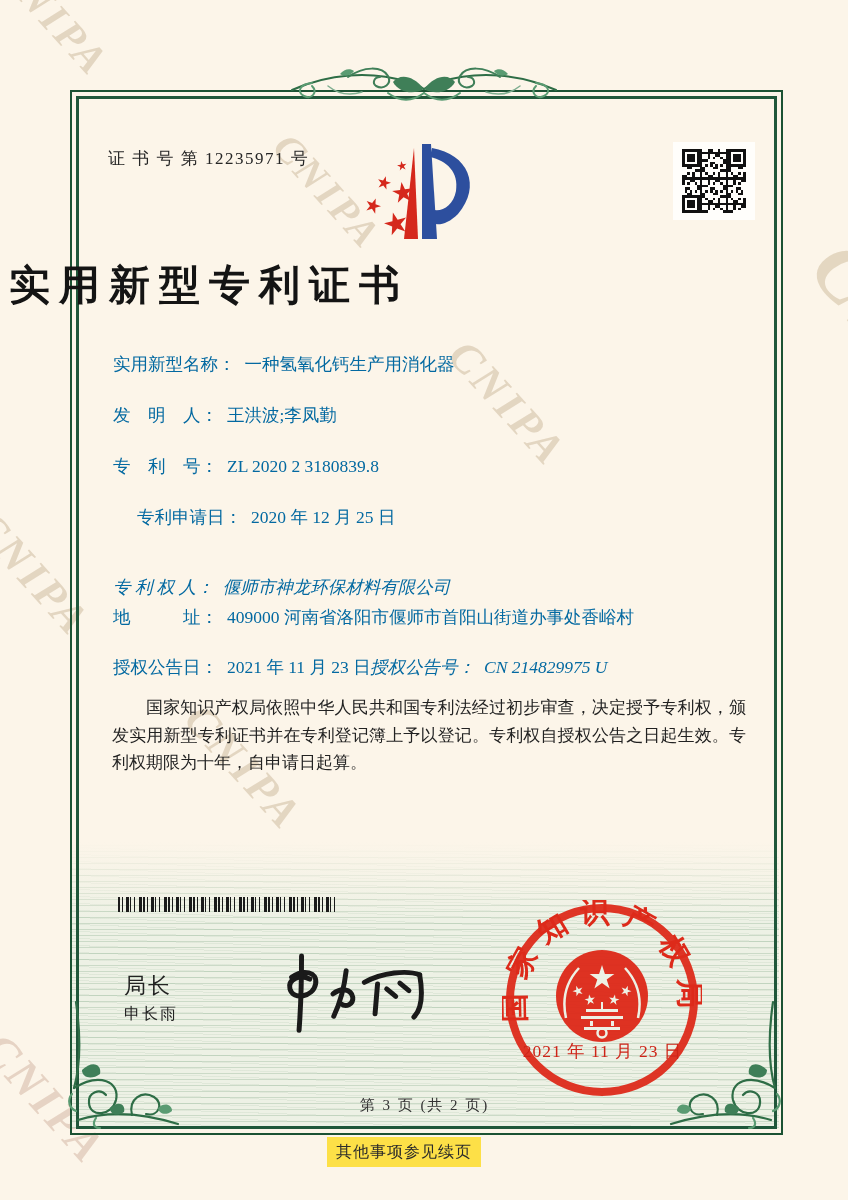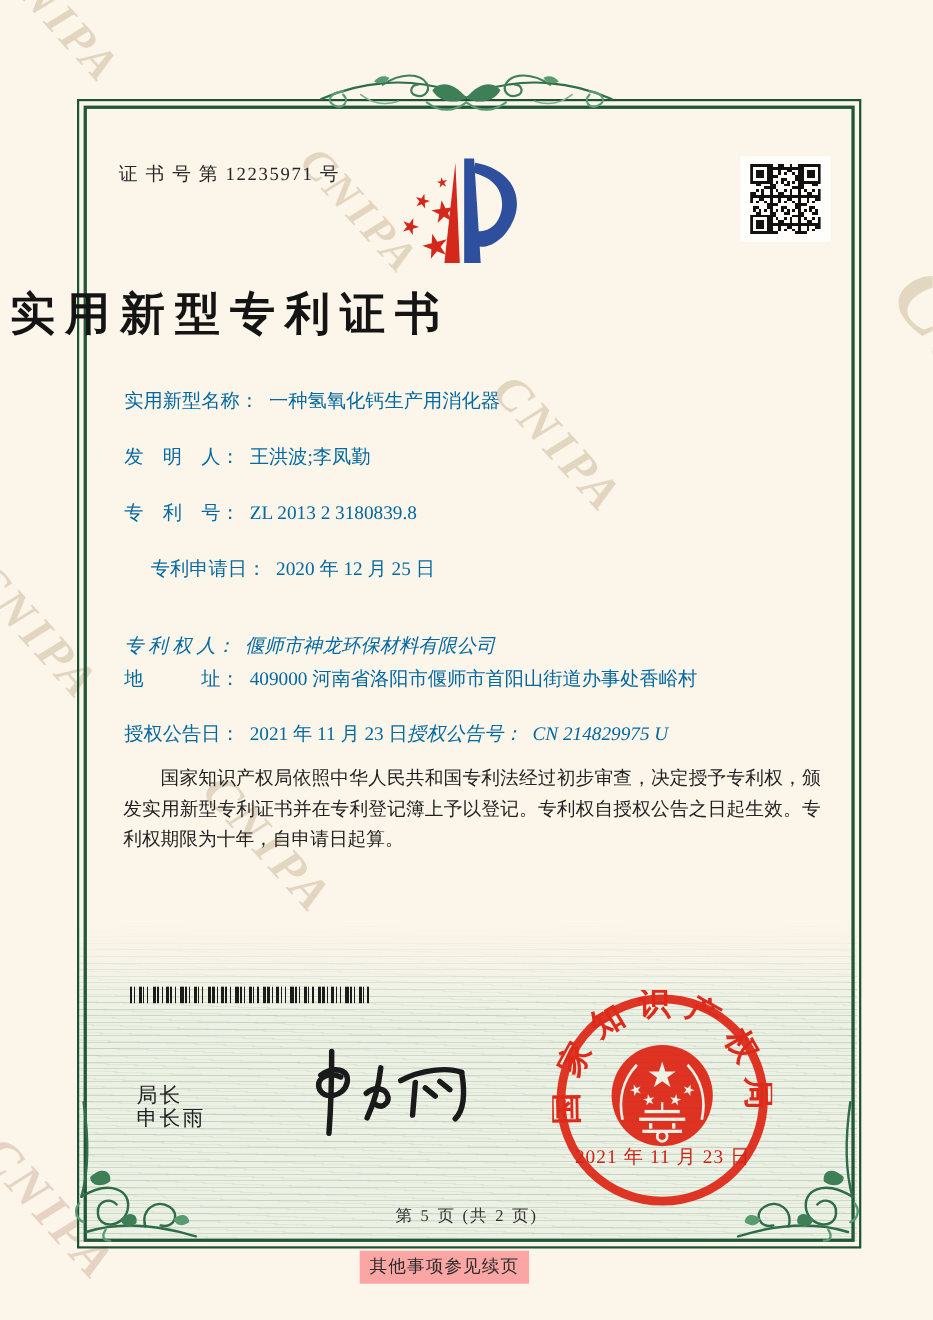--- a/index.html
+++ b/index.html
@@ -67,32 +67,32 @@
     text-align:justify;color:#222;}
   .body-text p{margin:0;text-indent:2em;}
   .barcode{left:118px;top:897px;width:221px;height:15px;z-index:4;
     background-image:repeating-linear-gradient(90deg,
       #1b1b1b 0px,#1b1b1b 2px,rgba(0,0,0,0) 2px,rgba(0,0,0,0) 4px,
       #1b1b1b 4px,#1b1b1b 5px,rgba(0,0,0,0) 5px,rgba(0,0,0,0) 8px,
       #1b1b1b 8px,#1b1b1b 11px,rgba(0,0,0,0) 11px,rgba(0,0,0,0) 12px,
       #1b1b1b 12px,#1b1b1b 13px,rgba(0,0,0,0) 13px,rgba(0,0,0,0) 16px,
       #1b1b1b 16px,#1b1b1b 17px,rgba(0,0,0,0) 17px,rgba(0,0,0,0) 21px,
       #1b1b1b 21px,#1b1b1b 24px,rgba(0,0,0,0) 24px,rgba(0,0,0,0) 25px);}
-  .sig-title{left:124px;top:971px;font-size:19px;letter-spacing:2px;
-    font-family:"Liberation Sans","DejaVu Sans",sans-serif;color:#232323;margin-top:12px;}
-  .sig-name{left:124px;top:1004px;font-size:19px;letter-spacing:2px;
+  .sig-title{left:124px;top:971px;font-size:22px;letter-spacing:2px;
+    font-family:"Liberation Sans","DejaVu Sans",sans-serif;color:#232323;}
+  .sig-name{left:124px;top:1004px;font-size:16px;letter-spacing:2px;
     font-family:Liberation Mono, monospace;color:#232323;}
   .signature{left:252px;top:946px;z-index:5;}
   .seal{left:502px;top:900px;z-index:5;}
   .seal-date{left:490px;top:1039px;width:225px;text-align:center;z-index:6;
     font-size:17.5px;color:#ce2418;letter-spacing:1px;white-space:nowrap;}
   .footer-page{left:70px;top:1096px;width:709px;text-align:center;
     font-size:15px;letter-spacing:2px;color:#333;}
   .note-box{left:327px;top:1137px;width:154px;height:30px;line-height:30px;
-    background:#fca5a5;text-align:center;font-size:16px;color:#2b2b2b;letter-spacing:1px;}
+    background:#fde047;text-align:center;font-size:16px;color:#2b2b2b;letter-spacing:1px;}
 </style>
 </head>
 <body>
 
 <div class="page">
 
   <div class="wm wm1">CNIPA</div>
   <div class="wm wm2">CNIPA</div>
   <div class="wm wm3">CNIPA</div>
   <div class="wm wm4">CNIPA</div>
@@ -413,21 +413,21 @@
 
   <div class="z title">实用新型专利证书</div>
 
   <div class="z frow r0">
     <span class="flabel">实用新型名称：</span><span class="fvalue">一种氢氧化钙生产用消化器</span>
   </div>
   <div class="z frow r1">
     <span class="flabel">发　明　人：</span><span class="fvalue">王洪波;李凤勤</span>
   </div>
   <div class="z frow r2">
-    <span class="flabel">专　利　号：</span><span class="fvalue">ZL 2013 2 3180839.8</span>
+    <span class="flabel">专　利　号：</span><span class="fvalue">ZL 2020 2 3180839.8</span>
   </div>
   <div class="z frow r3">
     <span class="flabel">专利申请日：</span><span class="fvalue">2020 年 12 月 25 日</span>
   </div>
   <div class="z frow r4">
     <span class="flabel">专 利 权 人：</span><span class="fvalue">偃师市神龙环保材料有限公司</span>
   </div>
   <div class="z frow r5">
     <span class="flabel">地　　　址：</span><span class="fvalue">409000 河南省洛阳市偃师市首阳山街道办事处香峪村</span>
   </div>
@@ -487,16 +487,16 @@
       </g>
       <g stroke="#edf1e5" stroke-width="2.5" fill="none">
         <path d="M64,118 C60,100 64,82 77,68"></path>
         <path d="M136,118 C140,100 136,82 123,68"></path>
         <circle cx="100" cy="133" r="4.5"></circle>
       </g>
     </g>
   </svg>
   <div class="z seal-date">2021 年 11 月 23 日</div>
 
-  <div class="z footer-page">第 5 页 (共 2 页)</div>
+  <div class="z footer-page">第 3 页 (共 2 页)</div>
   <div class="z note-box">其他事项参见续页</div>
 
 </div>
 
 </body></html>

